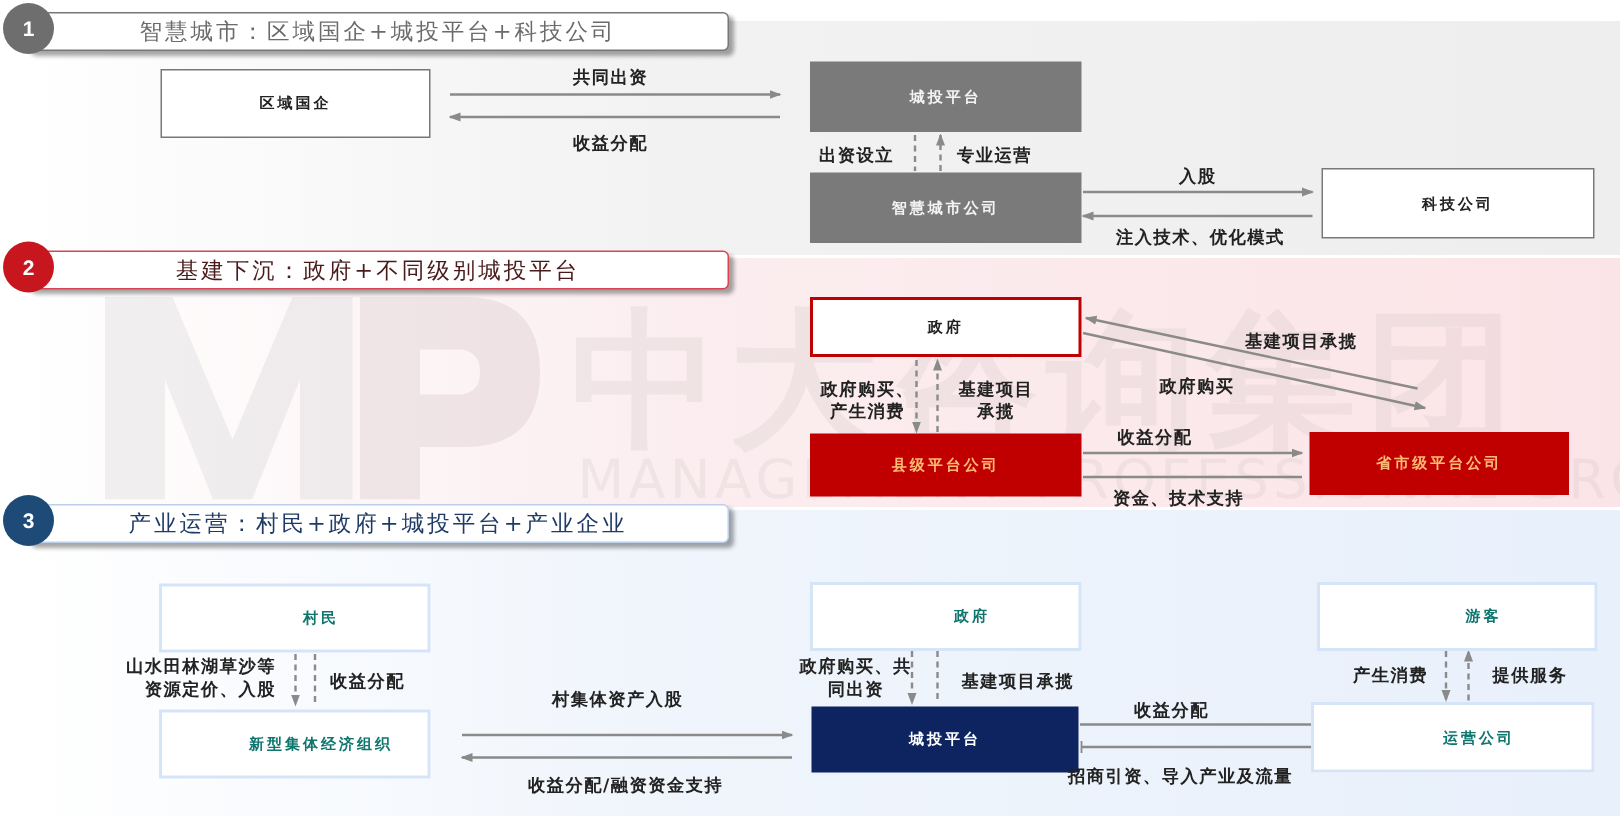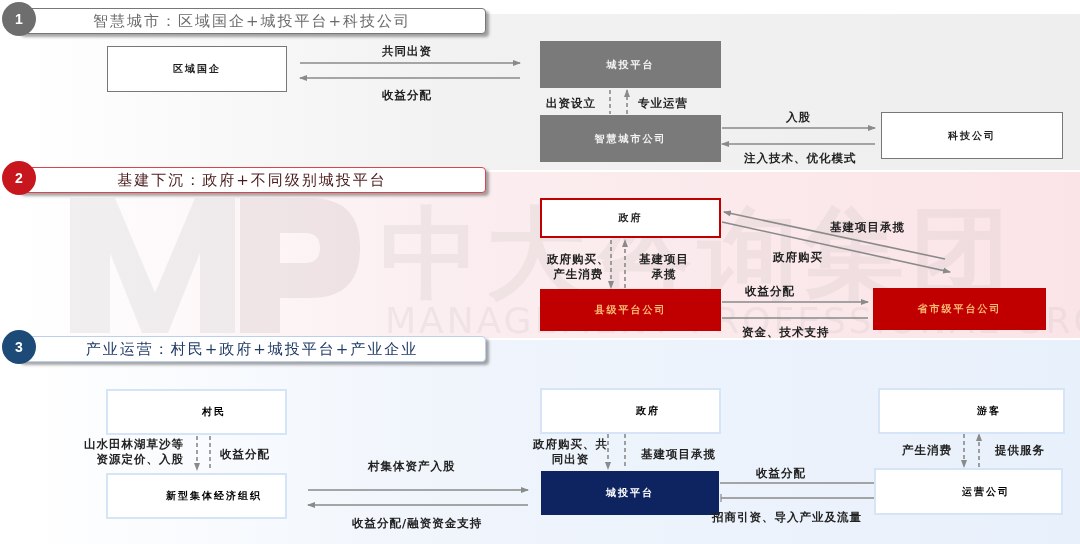--- a/index.html
+++ b/index.html
@@ -21,21 +21,21 @@
            display:flex; align-items:center; justify-content:center; }
   .bd1 { top:2px; background:#6e6e6e; }
   .bd2 { top:161px; background:#c8161e; }
   .bd3 { top:330px; background:#1e4a78; }
   .node { position:absolute; display:flex; align-items:center; justify-content:center; font-size:10px;
           font-weight:bold; letter-spacing:2px; box-sizing:border-box; }
   .n-white-g { background:#fff; border:1.5px solid #777; color:#222; }
   .n-gray { background:#7a7a7a; color:#f3f3f3; }
   .n-white-r { background:#fff; border:2px solid #c00000; color:#222; }
   .n-red { background:#c00000; color:#fdba74; }
-  .n-white-b { background:#fff; border:2px solid #d6e4f7; color:#000000;padding-left:35px; }
+  .n-white-b { background:#fff; border:2px solid #d6e4f7; color:#0f766e;padding-left:35px; }
   .n-navy { background:#0d2461; color:#fff; }
   .lbl { position:absolute; font-size:11.5px; font-weight:bold; color:#222; white-space:nowrap; letter-spacing:1px; line-height:15px;text-align:center; }
   .wm-text { position:absolute; color:rgba(200,190,190,0.22); font-family:"DejaVu Sans",sans-serif; font-weight:bold; white-space:nowrap; }
   svg.arrows { position:absolute; left:0; top:0; }
 </style>
 </head>
 <body>
 
 <div class="sec sec1"></div>
 <div class="sec sec2"></div>

